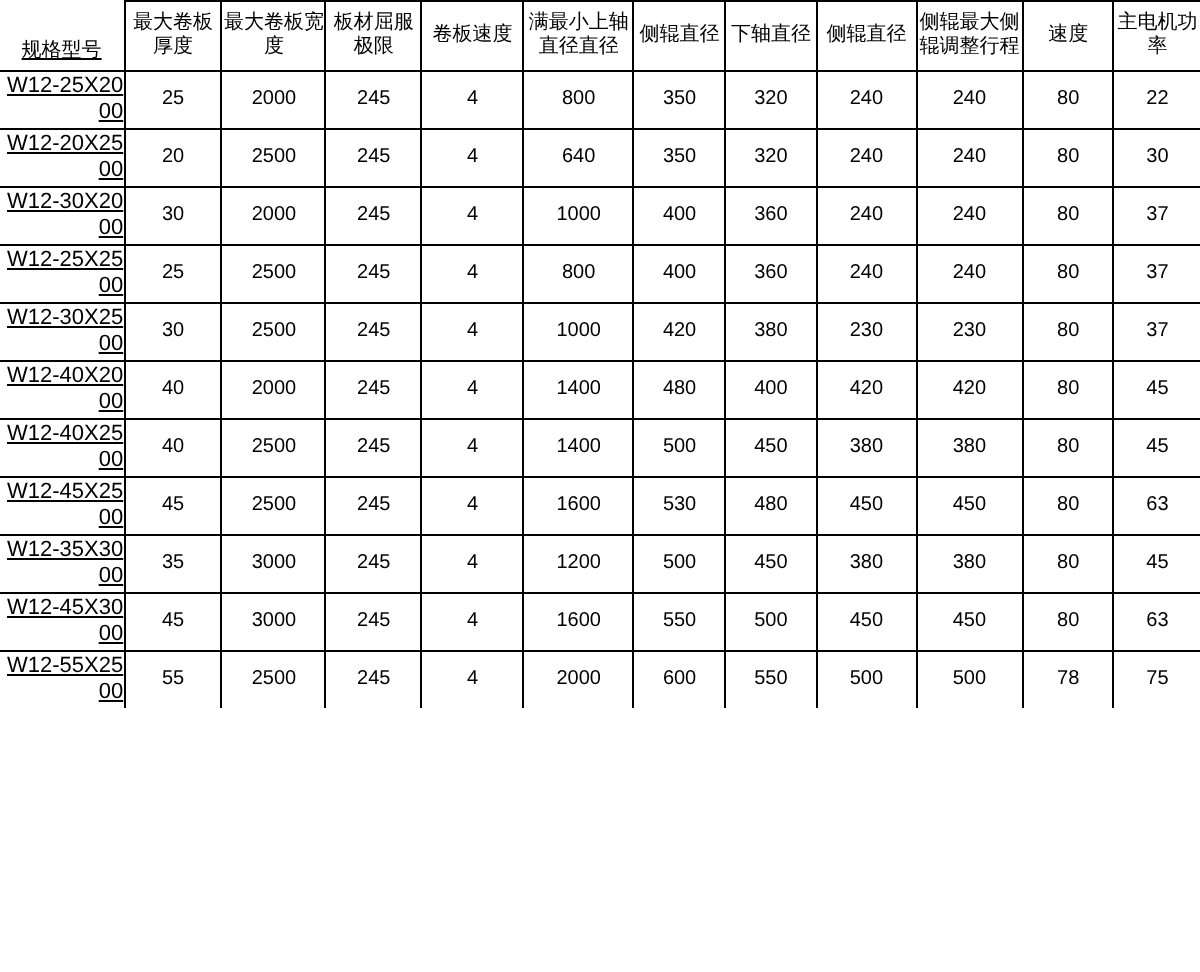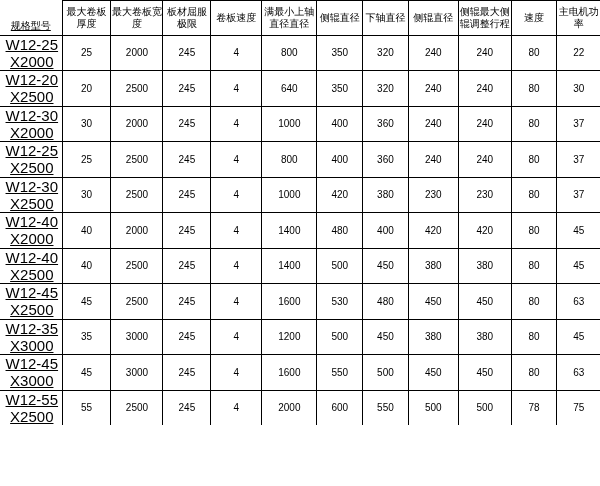--- a/index.html
+++ b/index.html
@@ -39,23 +39,23 @@
     border-top: none;
     border-left: none;
     vertical-align: bottom;
     padding-bottom: 3px;
   }
   .spec-table tbody td {
     height: 28px;
   }
   .spec-table tbody td.cell-model {
     border-left: none;
-    text-align: center;
+    text-align: right;
     padding-left: 2px;
-    font-size: 15px;
+    font-size: 11px;
     letter-spacing: 0px;
   }
   .spec-table tbody tr:last-child td {
     border-bottom: none;
   }
   .spec-table th:last-child,
   .spec-table td:last-child {
     border-right: none;
   }
   .col-0 { width: 58px; text-decoration: underline; }

